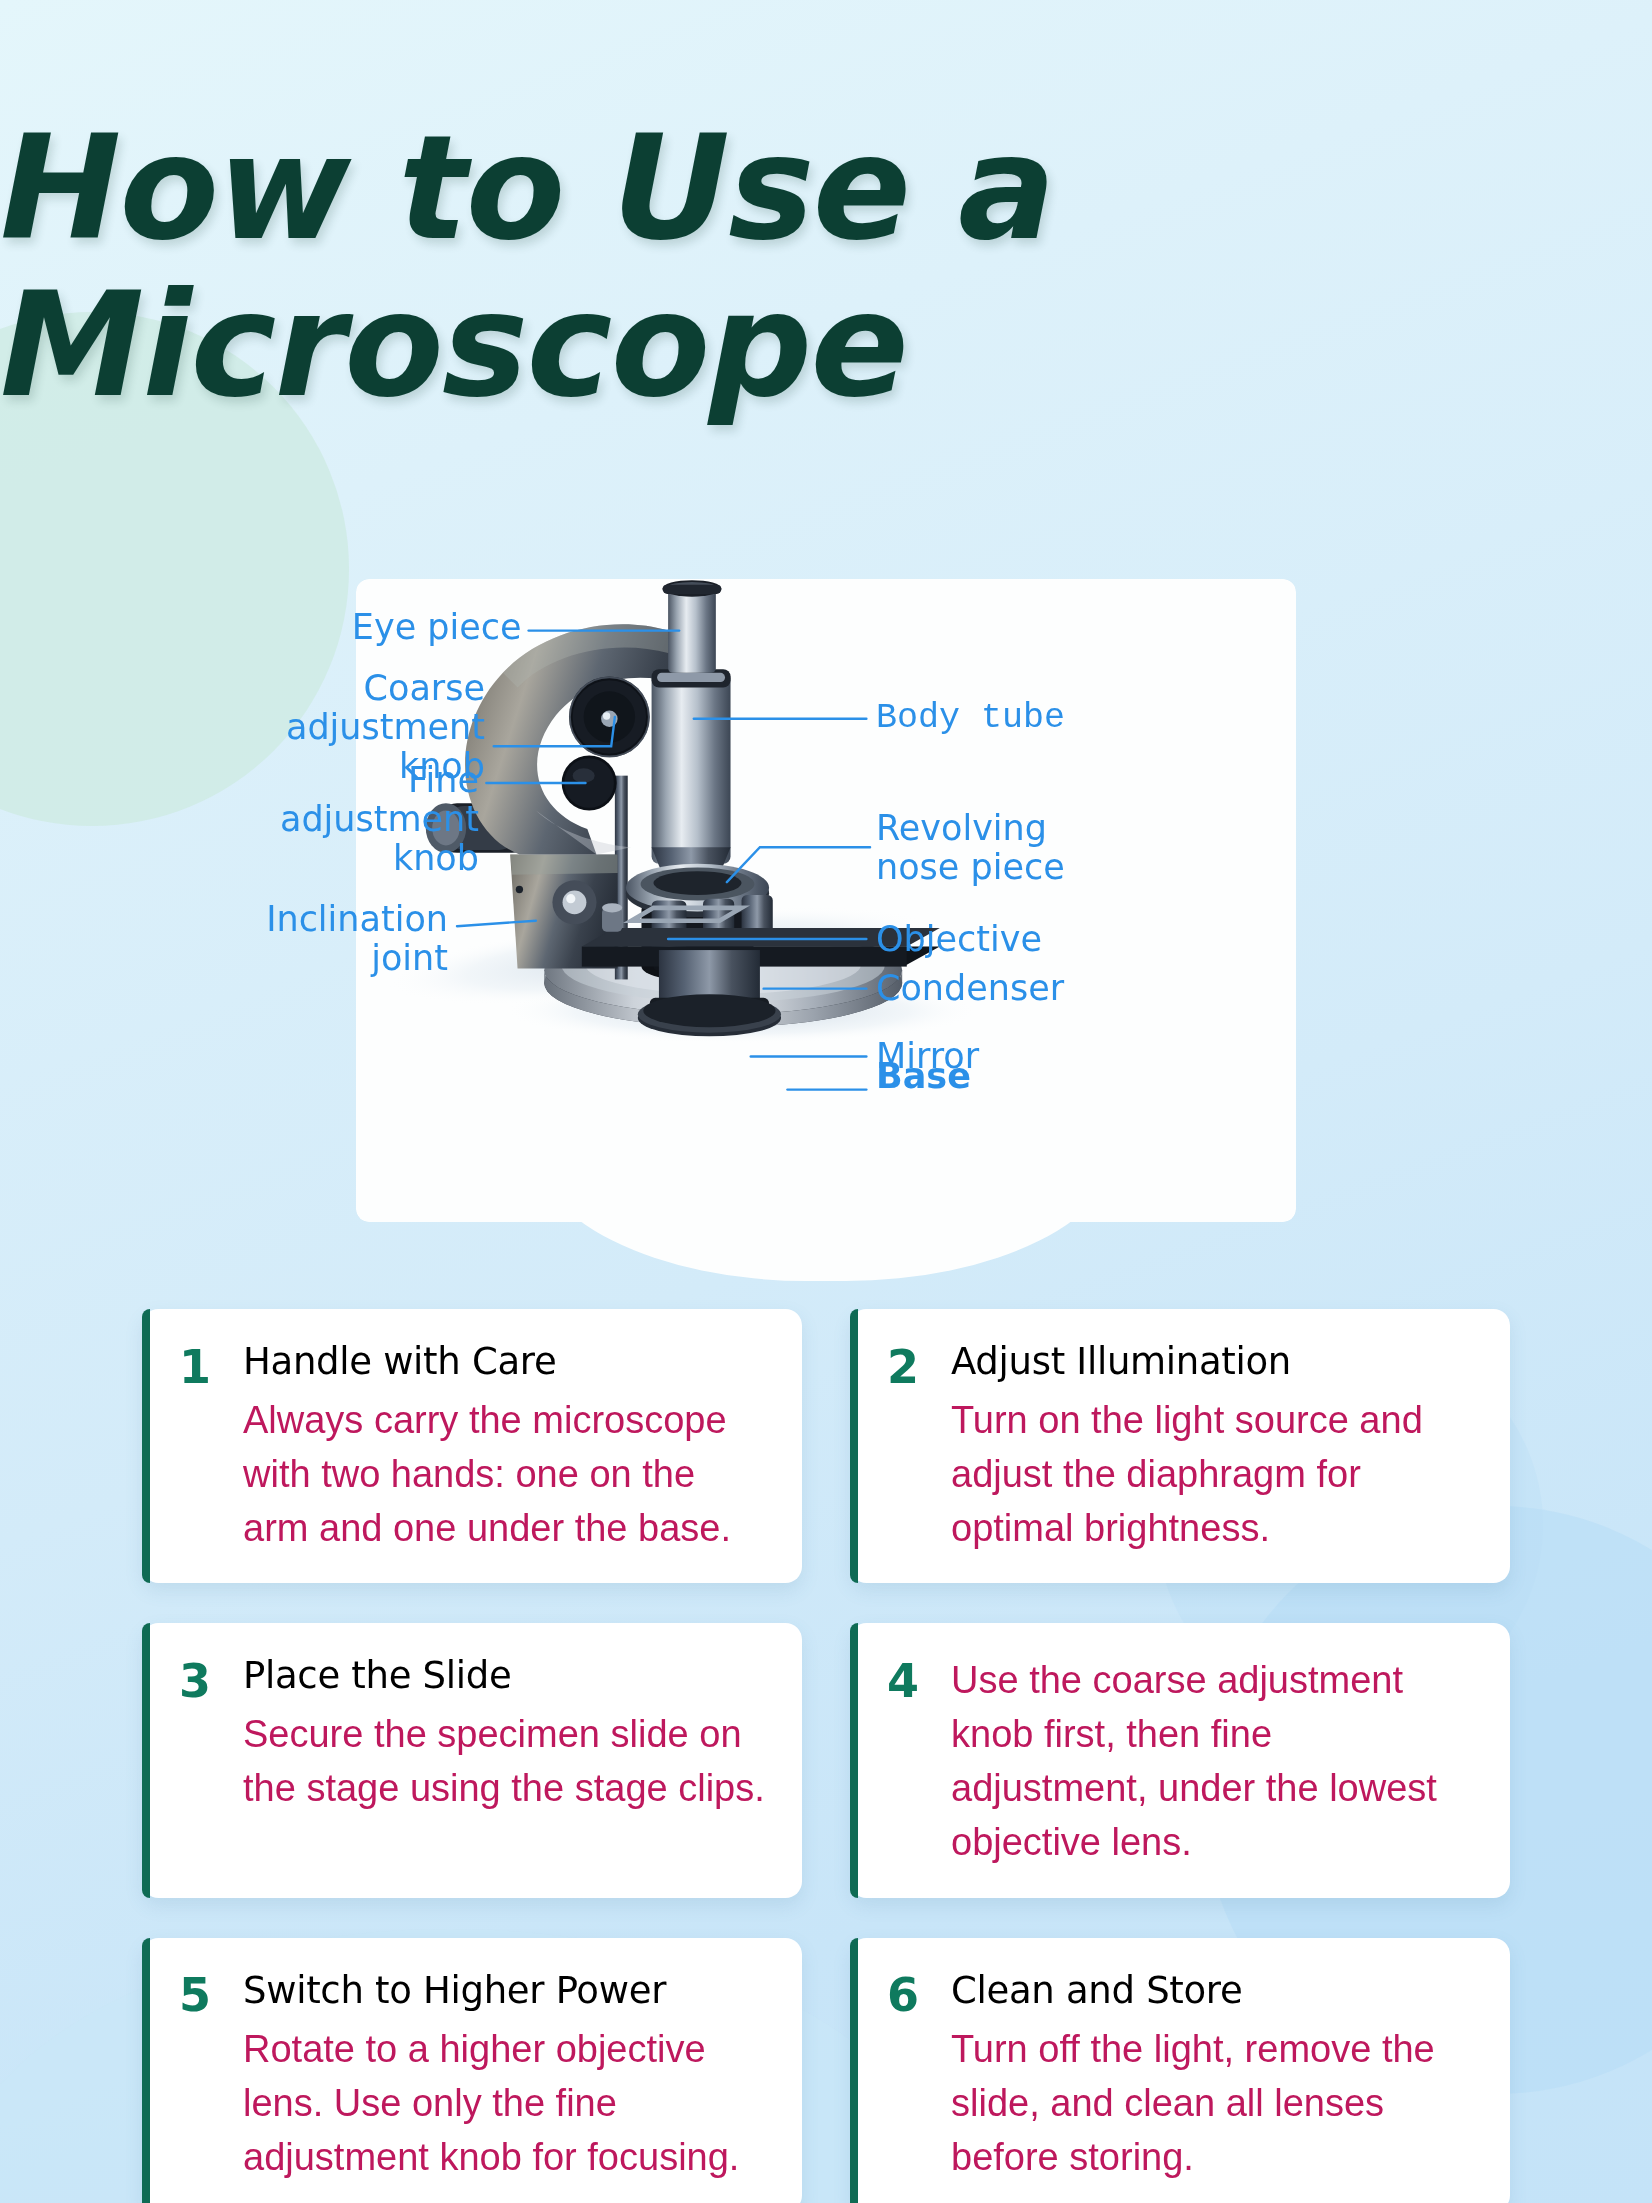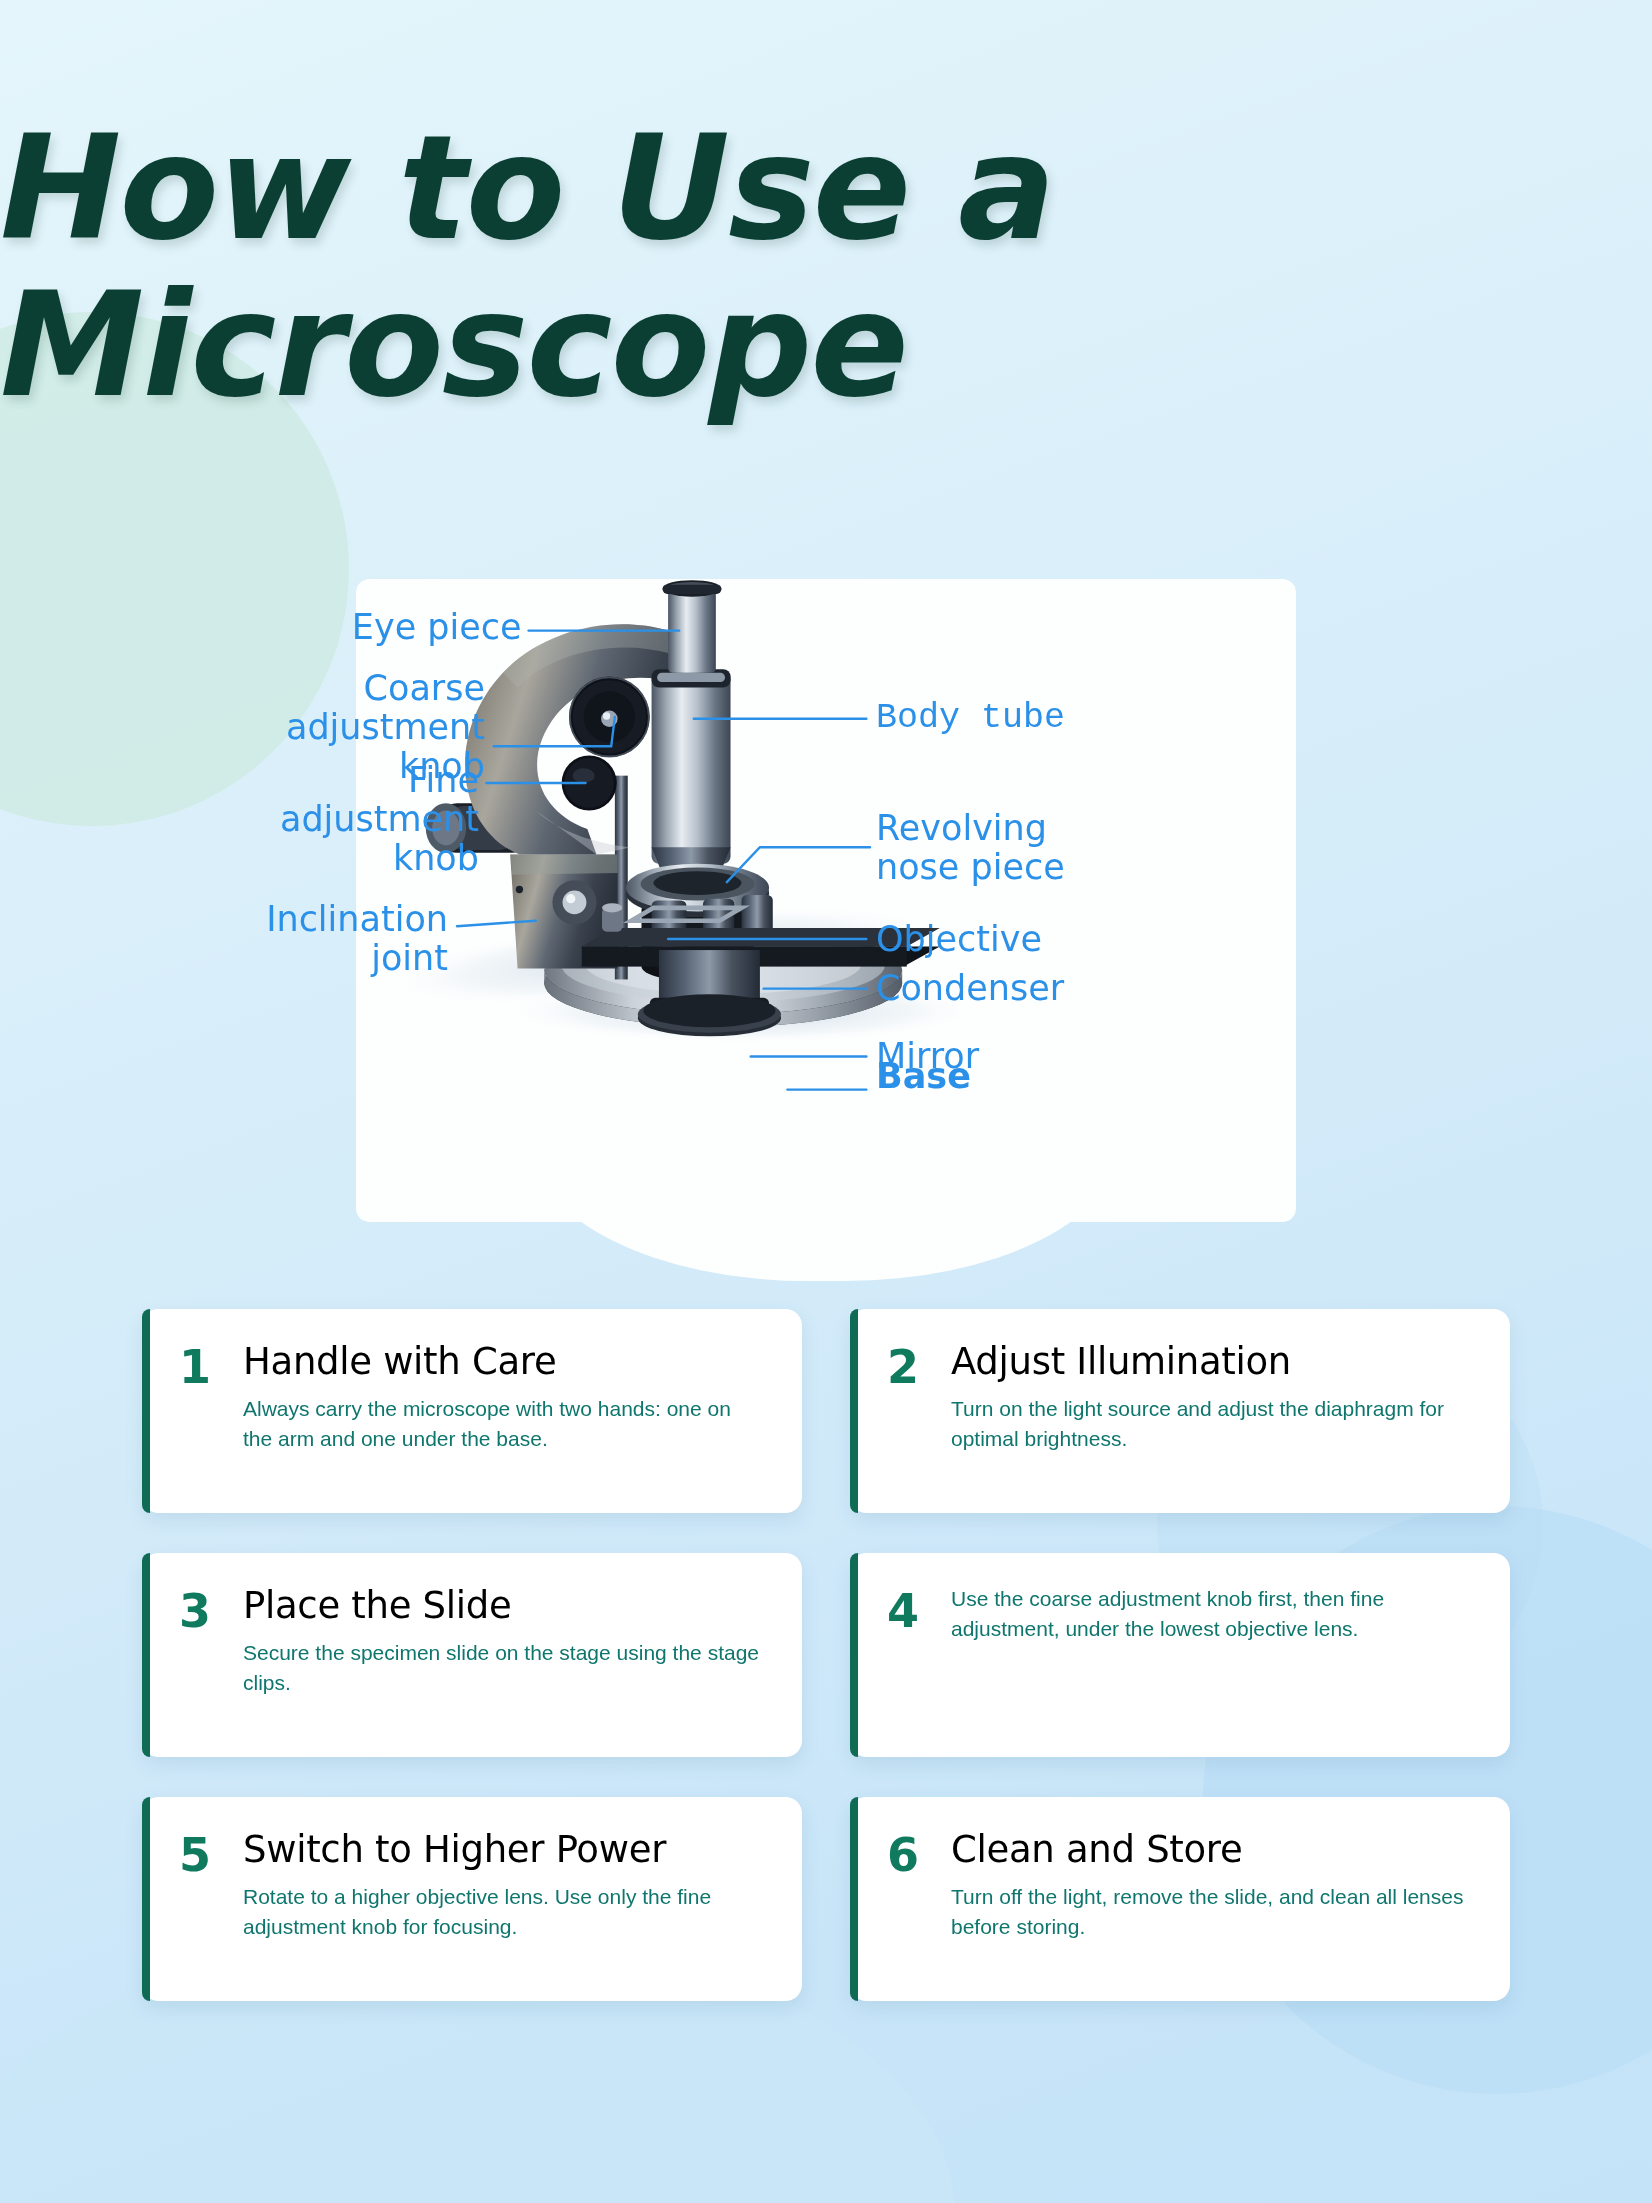--- a/index.html
+++ b/index.html
@@ -133,23 +133,23 @@
   .card-title{
     font-family:"DejaVu Sans", sans-serif;
     font-weight:400;
     font-size:37px;
     color:#000000;
     margin-bottom:11px;
     letter-spacing:-0.3px;
   }
   .card-text{
     font-family:"Liberation Sans", sans-serif;
-    font-size:21px;
+    font-size:38px;
     line-height:1.42;
-    color:#0f766e;
+    color:#be185d;
   }
 </style>
 </head>
 <body>
 
 <div id="bg-gradient"></div>
 <div id="blob-mint"></div>
 <div id="blob-blue-small"></div>
 <div id="blob-blue-big"></div>
 <div id="blob-bottom"></div>

